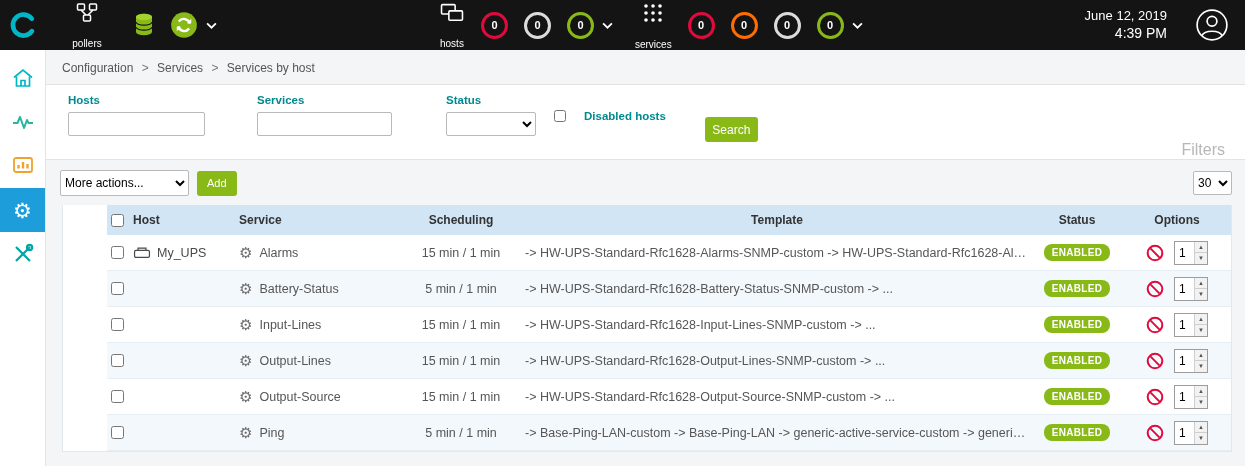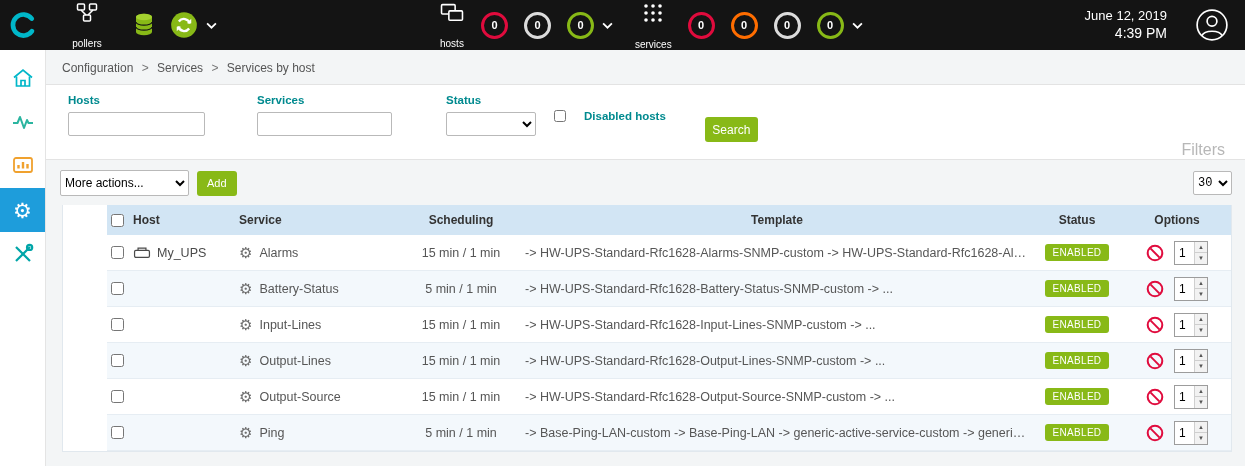--- a/index.html
+++ b/index.html
@@ -54,41 +54,41 @@
   .f-check input { width:12px; height:12px; margin-right:2px; cursor:pointer; }
   .f-check .f-label { margin:16px; font-size:11.5px;text-align:right; }
   .search-btn { align-self:flex-end; margin-left:23px; margin-bottom:1px; width:53px; height:25px;
     background:#88b917; color:#fff; border:none; border-radius:3px; font-size:12px; cursor:pointer; }
   .filters-caption { position:absolute; right:20px; bottom:0; font-size:16px; color:#b7b7b7; }
 
   
   .actions-row { display:flex; align-items:center; padding:10px 13px 9px 14px; }
   .more-actions { width:129px; height:26px; border:1px solid #b9b9b9; border-radius:2px; font-size:12px; background:#fff; }
   .add-btn { margin-left:8px; height:25px; padding:0 10px; background:#88b917; color:#fff; border:none; border-radius:3px; font-size:11px; cursor:pointer; }
-  .page-size { margin-left:auto; width:39px; height:24px; border:1px solid #b9b9b9; border-radius:2px; font-size:12px; background:#fff;font-family:Liberation Mono, monospace; }
+  .page-size { margin-left:auto; width:39px; height:24px; border:1px solid #b9b9b9; border-radius:2px; font-size:12px; background:#fff; }
 
   
   .svc-table { margin:0 13px 0 16px; background:#fff; border:1px solid #e1e8ee; border-top:none; }
   .t-row { display:grid; grid-template-columns:24px 106px 162px 124px 1fr 92px 108px; align-items:center;margin-left:44px; }
   .t-head { background:#d2e5f4; height:30px; font-size:12px; font-weight:bold; color:#333; }
   .t-head .cell { cursor:pointer; }
   .t-body-row { height:36px; font-size:12.5px; color:#565656; border-bottom:1px solid #e6edf3; }
   .t-body-row:nth-child(odd) { background:#f3f8fc; }
   .t-body-row:nth-child(even) { background:#fff; }
   .cell { padding:0 2px; }
   .c-check { display:flex; justify-content:flex-start; padding-left:4px; }
   .c-check input { width:13px; height:13px; cursor:pointer; }
   .c-center { text-align:center; }
   .c-host { display:flex; align-items:center; gap:6px; }
   .c-host a { color:#4a4a4a; text-decoration:none; cursor:pointer; }
   .c-service { display:flex; align-items:center; gap:7px; }
   .row-gear { color:#6e6e6e; font-size:15px; line-height:1; }
   .c-template { padding-left:2px; white-space:nowrap; overflow:hidden; text-overflow:ellipsis; }
-  .badge { display:inline-block; background:#88b917; color:#fff; font-size:10px; font-weight:normal;
-    padding:3px 8px; border-radius:3px; letter-spacing:.3px; }
+  .badge { display:inline-block; background:#88b917; color:#fff; font-size:10px; font-weight:bold;
+    padding:3px 8px; border-radius:8px; letter-spacing:.3px; }
   .c-options { display:flex; align-items:center; justify-content:center; gap:10px; }
   .num-wrap { display:flex; border:1px solid #9c9c9c; background:#fff; height:24px; }
   .num-wrap input { width:19px; border:none; font-size:12px; padding-left:4px; outline:none; }
   .spinner { width:13px; display:flex; flex-direction:column; border-left:1px solid #cfcfcf; }
   .spinner span { flex:1; display:flex; align-items:center; justify-content:center; font-size:6px; color:#555; cursor:pointer; background:#f2f2f2; }
   .spinner span + span { border-top:1px solid #cfcfcf; }
 </style>
 </head>
 <body>
 

